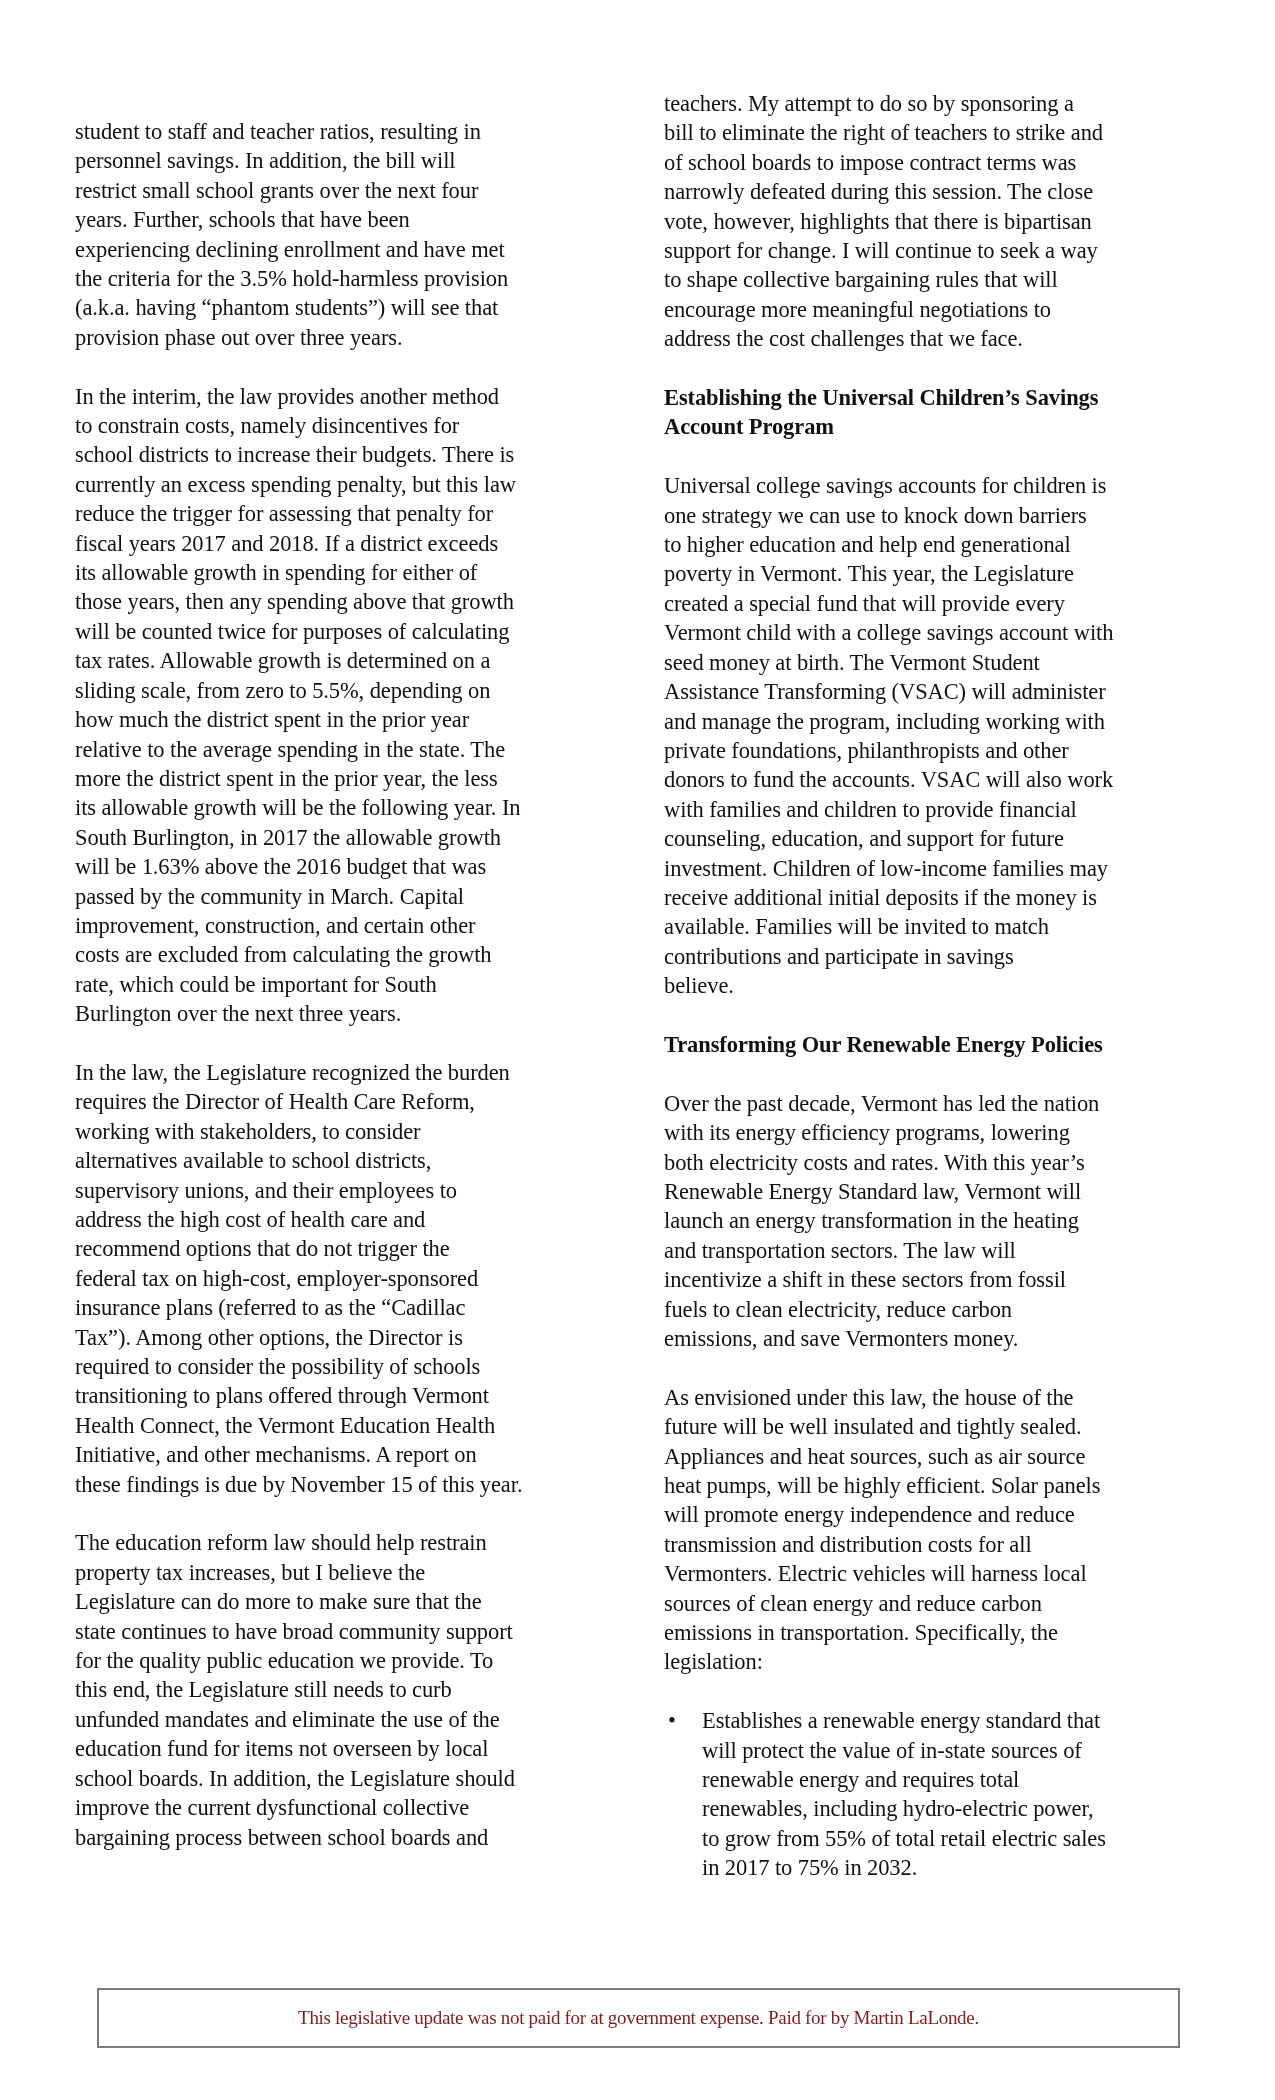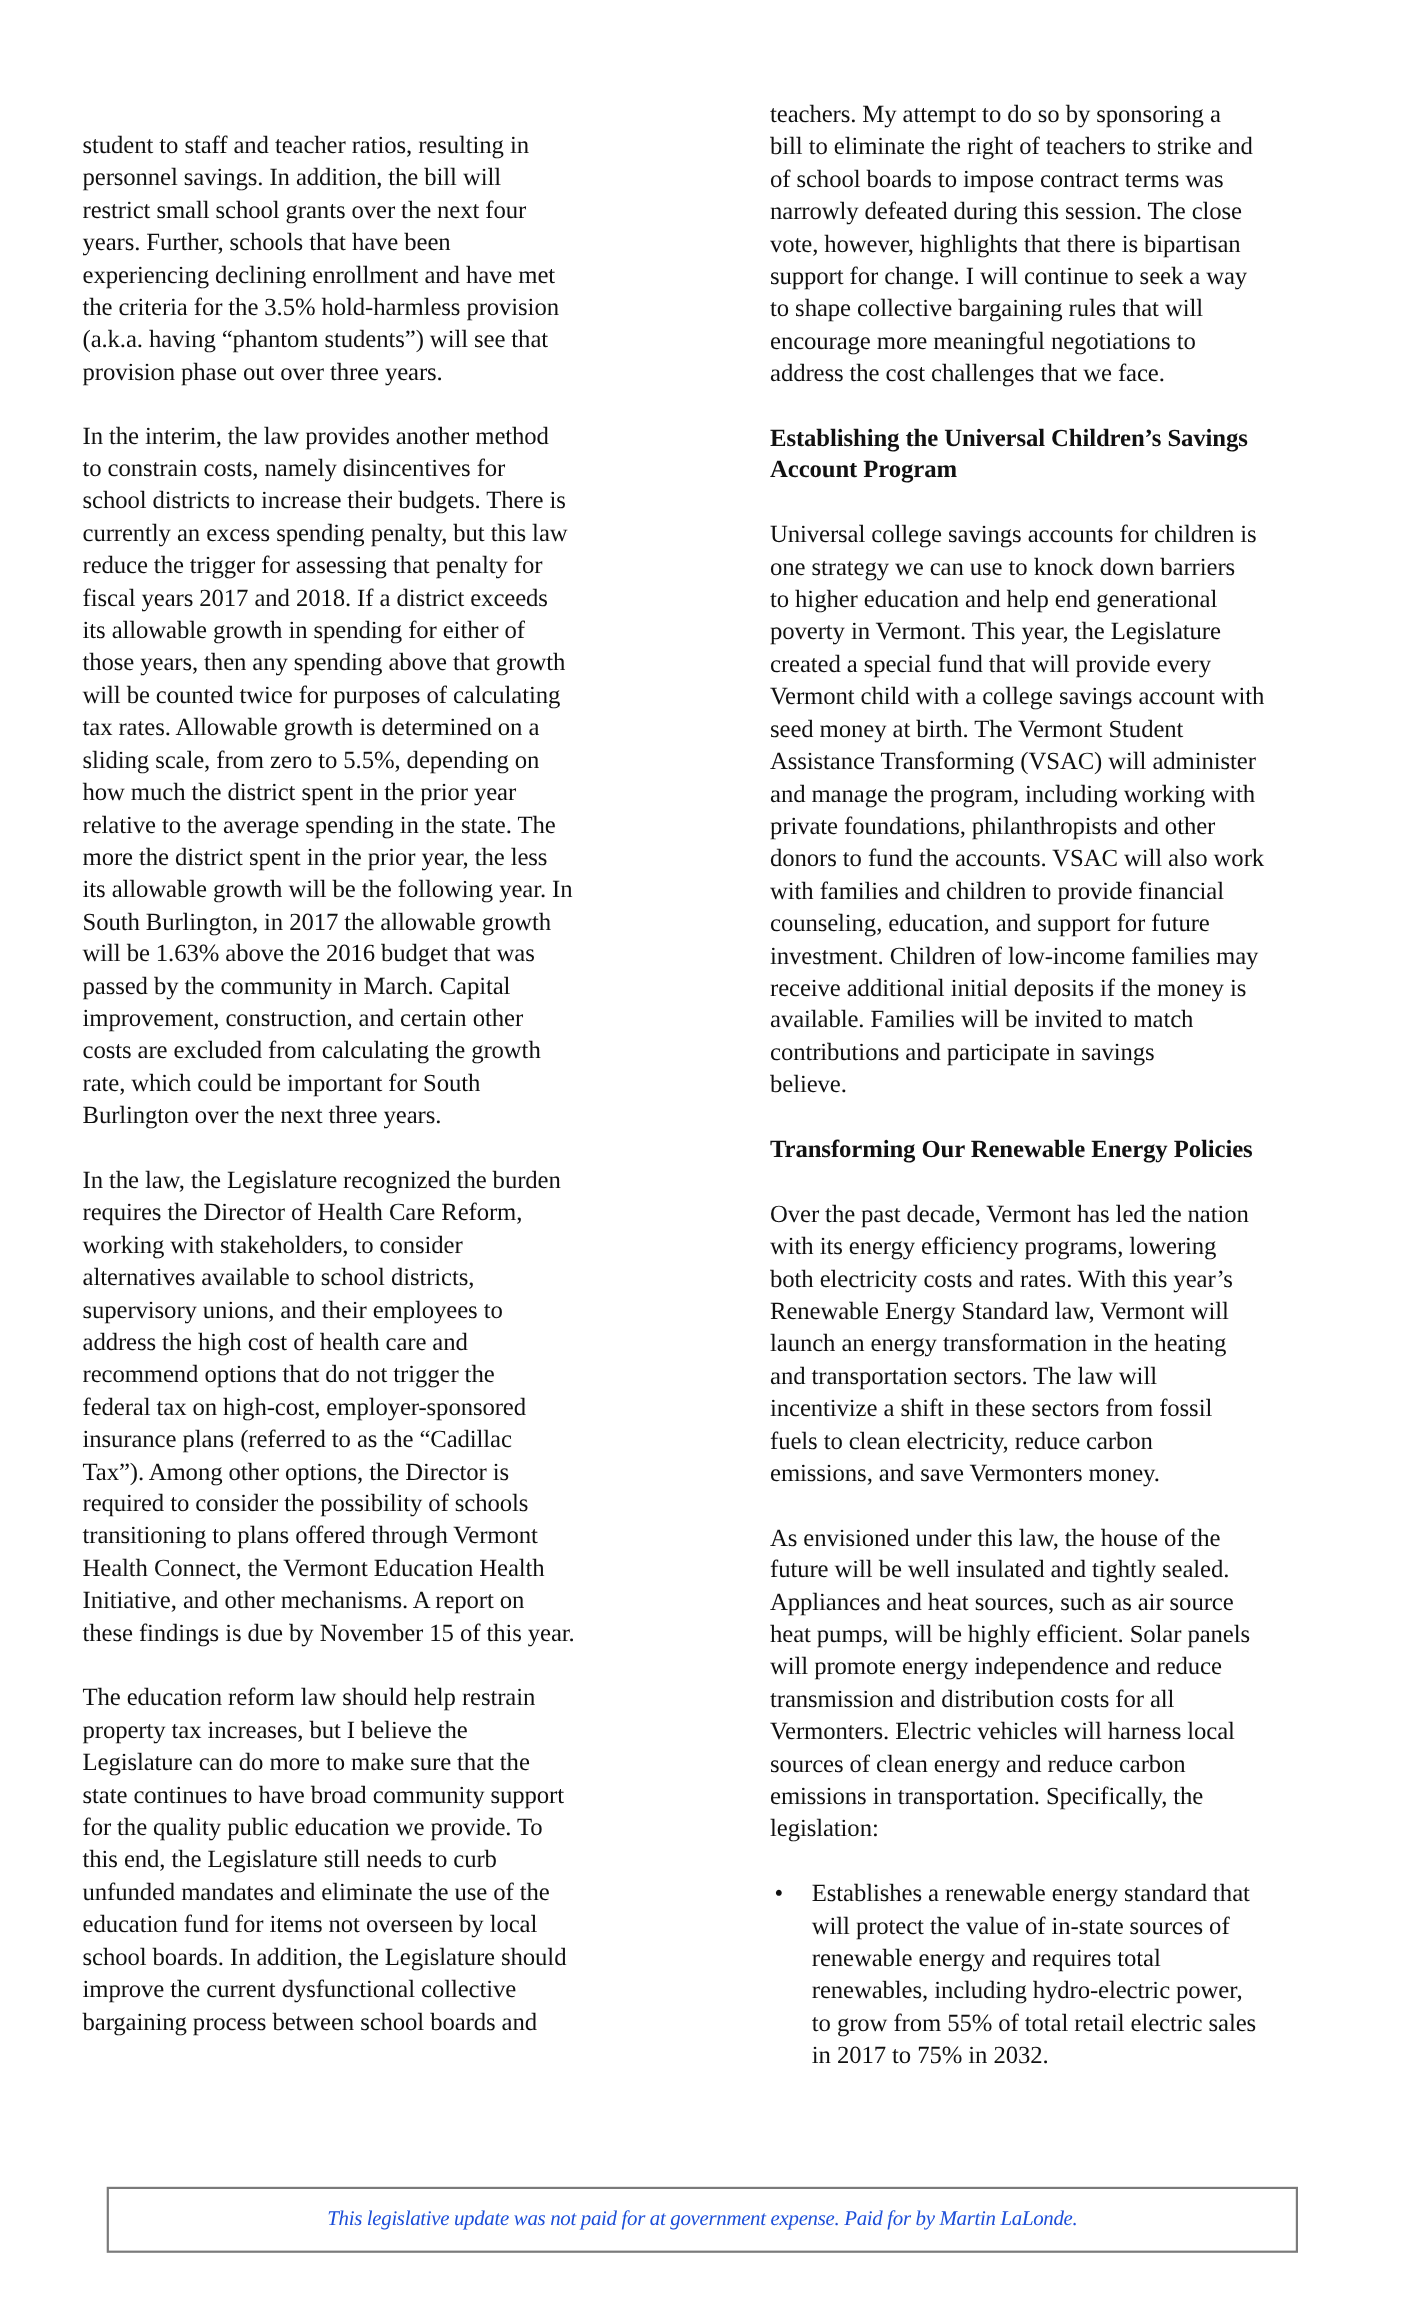--- a/index.html
+++ b/index.html
@@ -20,21 +20,21 @@
     font-size: 22.5px;
     line-height: 29.4px;
     letter-spacing: -0.1px;
   }
   .col-left {
     left: 75px;
     top: 117px;
     width: 545px;
   }
   .col-right {
-    left: 700px;
+    left: 664px;
     top: 89px;
     width: 548px;
   }
   .para {
     margin: 0 0 29.4px 0;
     white-space: normal;
   }
   .para .ln {
     display: block;
     white-space: nowrap;
@@ -72,23 +72,22 @@
     width: 1083px;
     height: 60px;
     border: 2px solid #7a7a7a;
     box-sizing: border-box;
     display: flex;
     align-items: center;
     justify-content: center;
   }
   .footer-text {
     font-family: "Liberation Serif", "DejaVu Serif", serif;
-    font-style: italic;
     font-size: 19px;
-    color: #1d4ed8;
+    color: #7f1d1d;
     letter-spacing: -0.3px;
   }
 </style>
 </head>
 <body>
 
 <div class="column col-left">
   <div class="para">
       <span class="ln">student to staff and teacher ratios, resulting in</span>
       <span class="ln">personnel savings.  In addition, the bill will</span>

